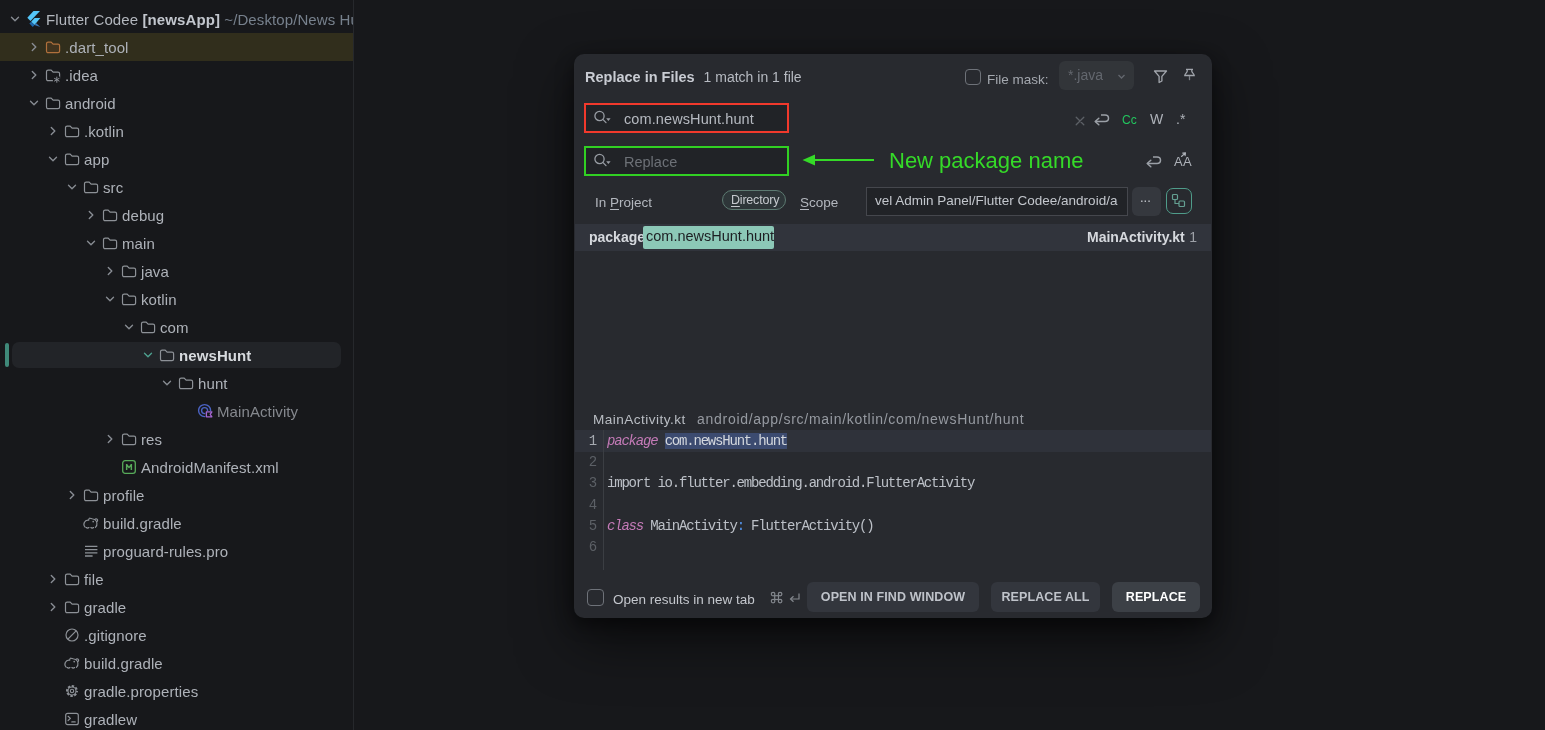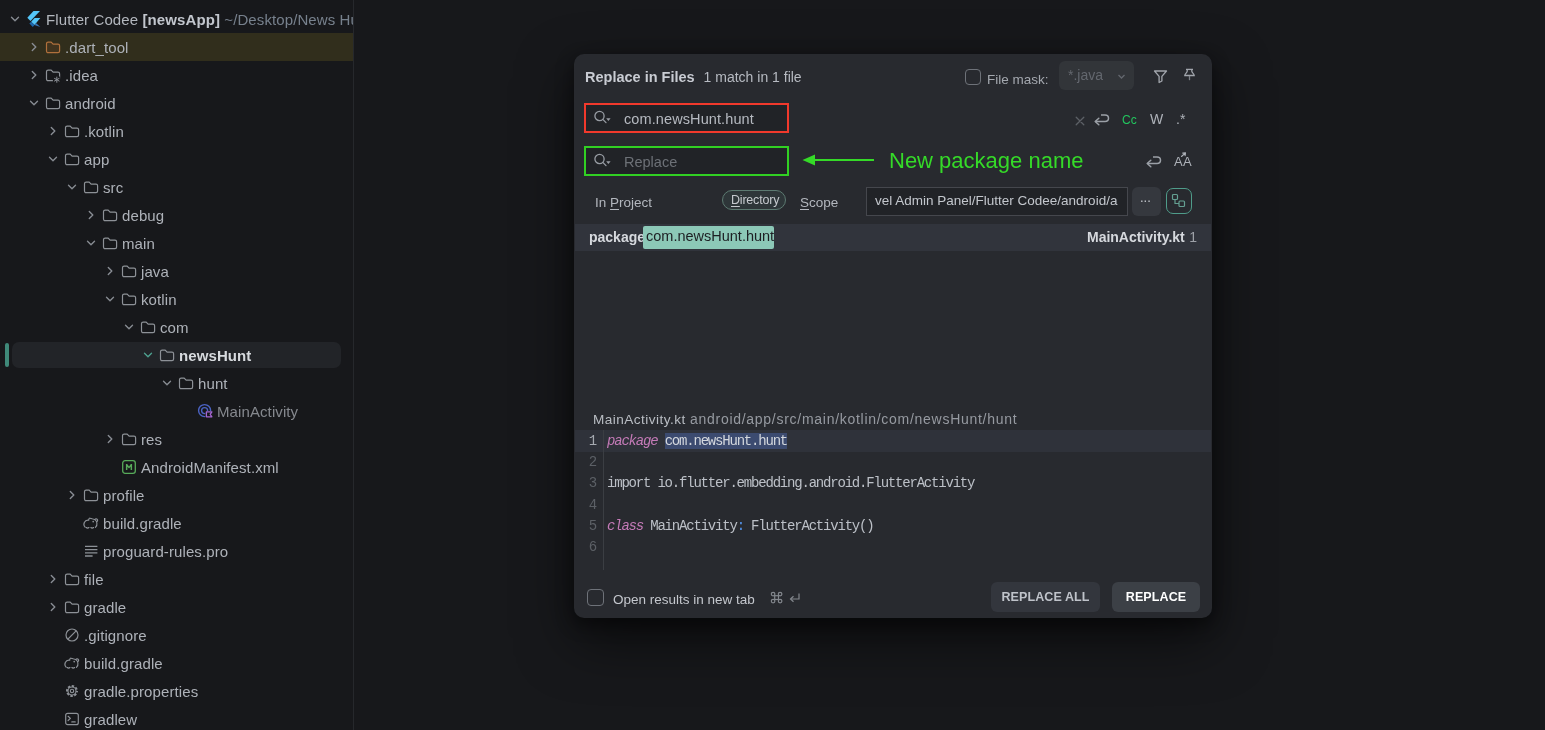--- a/index.html
+++ b/index.html
@@ -343,21 +343,21 @@
         </g>
       </svg>
     </div>
 <div class="d" style="left:1px;top:170px;width:636px;height:27px;background:#31343c;"></div>
 <div class="d " style="left:15px;top:174px;"><span style="font-size:14px;font-weight:bold;color:#d6d9de;">package</span></div>
 <div class="d" style="left:69px;top:172px;width:131px;height:23px;background:#8cc8b7;border-radius:2px;">
       <span style="position:absolute;left:3px;top:2px;font-size:14.5px;color:#1d1f23;">com.newsHunt.hunt</span>
     </div>
 <div class="d" style="right:15px;top:174px;white-space:nowrap;"><span style="font-size:14px;font-weight:bold;color:#d6d9de;">MainActivity.kt</span> <span style="font-size:14px;color:#9da1a8;">1</span></div>
 <div class="d " style="left:19px;top:356px;"><span style="font-size:13.6px;letter-spacing:0.45px;color:#b9bdc3;">MainActivity.kt</span></div>
-<div class="d " style="left:116px;top:356px;text-align:center;"><span style="font-size:14px;letter-spacing:0.72px;color:#969aa1;">android/app/src/main/kotlin/com/newsHunt/hunt</span></div>
+<div class="d " style="left:123px;top:356px;text-align:center;"><span style="font-size:14px;letter-spacing:0.72px;color:#969aa1;">android/app/src/main/kotlin/com/newsHunt/hunt</span></div>
 <div class="d" style="left:1px;top:376px;width:636px;height:22px;background:#2f323a;"></div>
 <div class="d" style="left:29px;top:376px;width:1px;height:140px;background:#3b3e43;"></div>
 <div class="d mono" style="left:6px;top:379.0px;width:16px;text-align:right;color:#a6aab1;">1</div>
 <div class="d mono" style="left:6px;top:400.2px;width:16px;text-align:right;color:#5c6066;">2</div>
 <div class="d mono" style="left:6px;top:421.4px;width:16px;text-align:right;color:#5c6066;">3</div>
 <div class="d mono" style="left:6px;top:442.6px;width:16px;text-align:right;color:#5c6066;">4</div>
 <div class="d mono" style="left:6px;top:463.8px;width:16px;text-align:right;color:#5c6066;">5</div>
 <div class="d mono" style="left:6px;top:485.0px;width:16px;text-align:right;color:#5c6066;">6</div>
 <div class="d mono" style="left:33px;top:379.0px;"><span style="color:#c57bb8;font-style:italic;">package</span> <span style="background:#3c4b70;color:#d3d7dd;">com.newsHunt.hunt</span></div>
 <div class="d mono" style="left:33px;top:400.2px;"></div>
@@ -371,14 +371,15 @@
       <g fill="none" stroke="#84888e" stroke-width="1.2">
         <circle cx="3.1" cy="3.1" r="1.8"></circle>
         <circle cx="10.1" cy="3.1" r="1.8"></circle>
         <circle cx="3.1" cy="10.1" r="1.8"></circle>
         <circle cx="10.1" cy="10.1" r="1.8"></circle>
         <rect x="4.7" y="4.7" width="3.8" height="3.8"></rect>
         <path d="M29 2.5 v5.5 h-8"></path>
         <path d="M23.5 5.2 L20.5 8 L23.5 10.8"></path>
       </g>
     </svg>
+<div class="btn" style="left:233px;top:528px;width:172px;">OPEN IN FIND WINDOW</div>
 <div class="btn" style="left:417px;top:528px;width:109px;">REPLACE ALL</div>
 <div class="btn" style="left:538px;top:528px;width:88px;background:#3c4046;color:#ffffff;">REPLACE</div>
 </div>
 </body></html>

